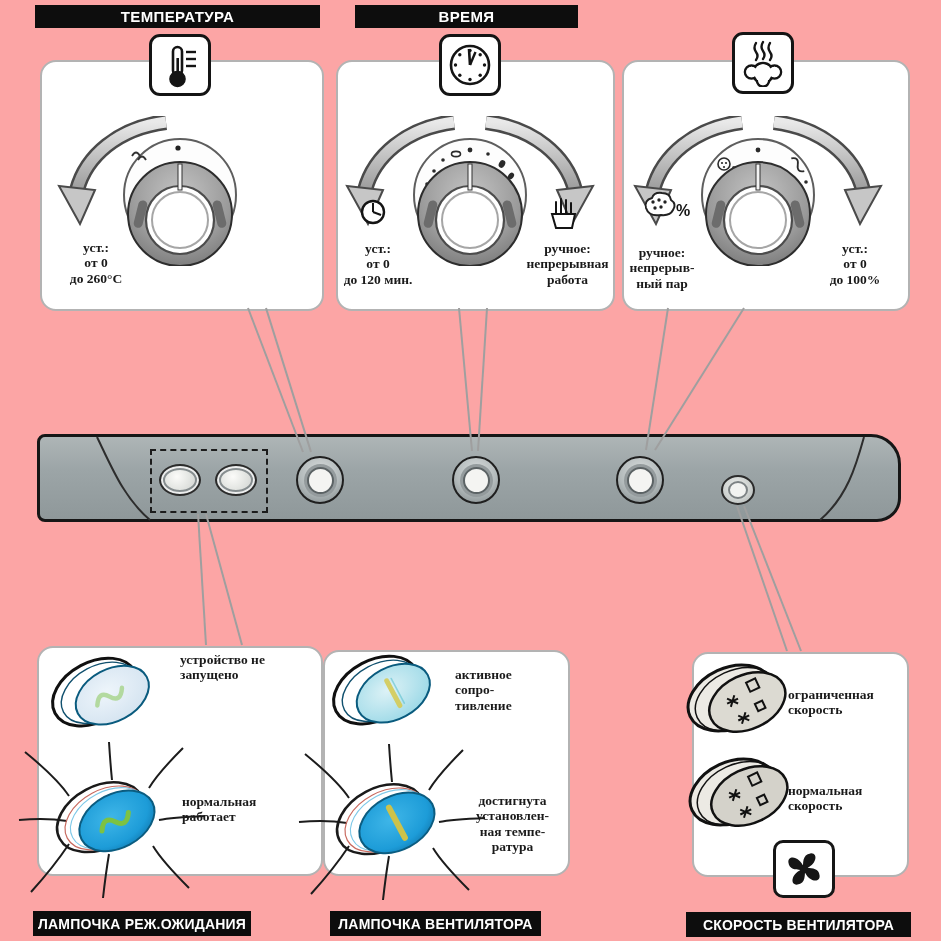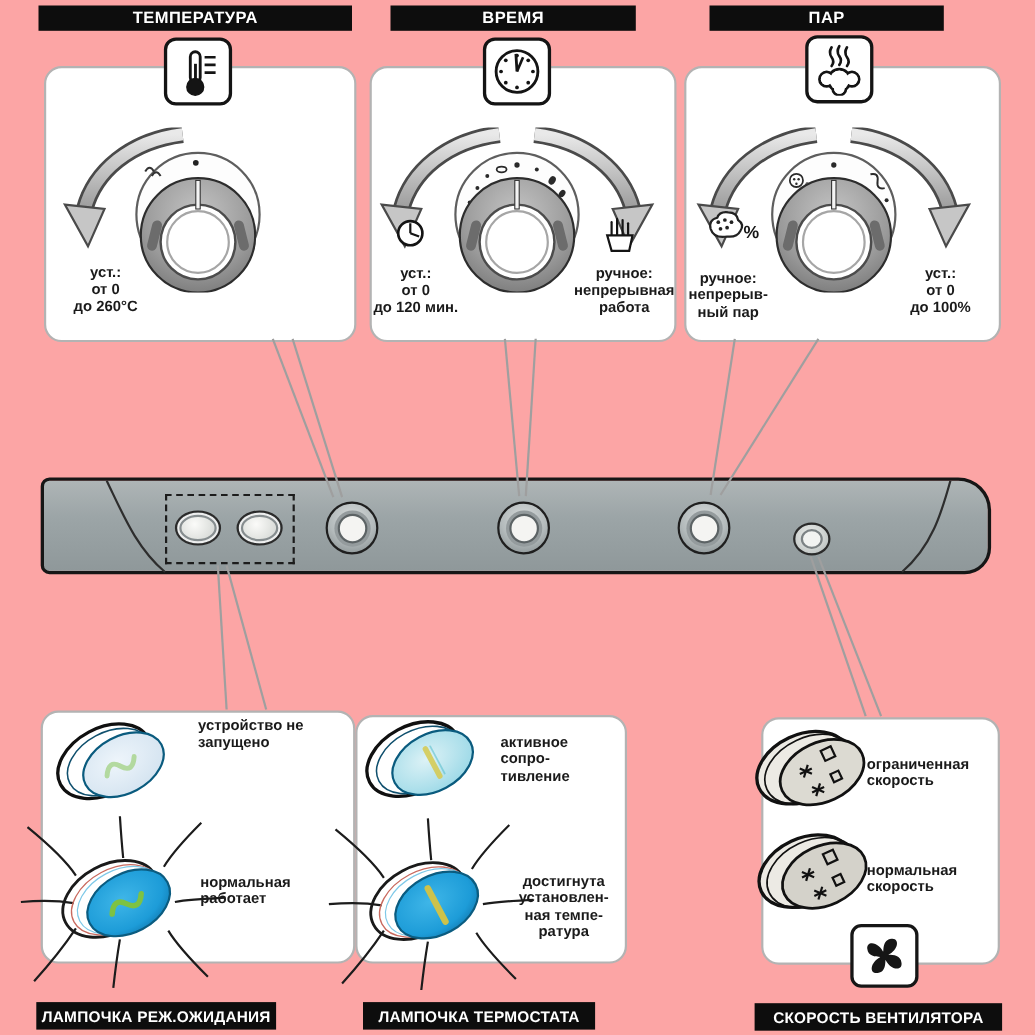--- a/index.html
+++ b/index.html
@@ -5,21 +5,21 @@
   html,body{margin:0;padding:0;background:#fff;}
   #stage{position:relative;width:941px;height:941px;background:#fca5a5;overflow:hidden;
          font-family:"Liberation Sans","DejaVu Sans",sans-serif;color:#1a1a1a;}
   .hdr{position:absolute;height:23px;background:var(--c-header_bg,#0d0d0d);color:#fff;
        font-weight:bold;font-size:15px;letter-spacing:.4px;display:flex;align-items:center;justify-content:center;}
   .bar{position:absolute;height:25px;background:var(--c-header_bg,#0d0d0d);color:#fff;
        font-weight:bold;font-size:14px;letter-spacing:.2px;display:flex;align-items:center;justify-content:center;}
   .box{position:absolute;border:2px solid #b3b3b3;border-radius:16px;background:#fff;}
   .icon-sq{position:absolute;width:62px;height:62px;box-sizing:border-box;background:#fff;border:3px solid #141414;
            border-radius:11px;display:flex;align-items:center;justify-content:center;z-index:4;}
-  .lbl{position:absolute;font-weight:bold;font-size:13.5px;line-height:1.14;white-space:pre-line;z-index:3;}
+  .lbl{position:absolute;font-weight:bold;font-size:13.5px;line-height:1.14;white-space:pre-line;z-index:3;font-family:Liberation Serif, serif;}
   .ctr{text-align:center;}
   .panel{position:absolute;left:37px;top:434px;width:864px;height:88px;box-sizing:border-box;
          background:linear-gradient(180deg,#aeb5b6 0%,#9ca5a7 40%,#8f989a 100%);
          border:3px solid #161616;border-radius:8px 30px 24px 8px;z-index:1;}
   .dashed{position:absolute;left:110px;top:12px;width:118px;height:64px;border:2px dashed #1c1c1c;box-sizing:border-box;}
   .plamp{position:absolute;width:42px;height:32px;border-radius:50%;
          background:radial-gradient(circle at 42% 38%,#fbfbf9 0%,#e3e5e2 45%,#c6c9c7 100%);
          border:2px solid #2b2b2b;box-sizing:border-box;
          box-shadow:inset 0 0 0 2px rgba(255,255,255,.85), inset 0 0 0 4px #868d8f;}
   .pknob{position:absolute;width:48px;height:48px;border-radius:50%;box-sizing:border-box;
@@ -42,21 +42,20 @@
   .fanicon{position:absolute;left:773px;top:840px;width:62px;height:58px;box-sizing:border-box;background:#fff;
            border:3px solid #161616;border-radius:10px;display:flex;align-items:center;justify-content:center;z-index:4;}
 </style>
 </head>
 <body>
 
 <div id="stage">
 
   <div class="hdr" style="left:35px;top:5px;width:285px;">ТЕМПЕРАТУРА</div>
   <div class="hdr" style="left:355px;top:5px;width:223px;">ВРЕМЯ</div>
-  <div class="hdr" style="left:645px;top:5px;width:213px;">ПАР</div>
 
   <div class="box" style="left:40px;top:60px;width:280px;height:247px;"></div>
   <div class="box" style="left:336px;top:60px;width:275px;height:247px;"></div>
   <div class="box" style="left:622px;top:60px;width:284px;height:247px;"></div>
 
   <div class="icon-sq" style="left:149px;top:34px;">
     <svg width="46" height="46" viewBox="0 0 46 46">
       <line x1="29" y1="10" x2="39" y2="10" stroke="#141414" stroke-width="2.4"></line>
       <line x1="29" y1="17" x2="39" y2="17" stroke="#141414" stroke-width="2.4"></line>
       <line x1="29" y1="24" x2="39" y2="24" stroke="#141414" stroke-width="2.4"></line>
@@ -388,21 +387,21 @@
   <div class="lbl" style="left:455px;top:793px;width:115px;text-align:center;">достигнута
 установлен-
 ная темпе-
 ратура</div>
   <div class="lbl" style="left:788px;top:687px;width:115px;">ограниченная
 скорость</div>
   <div class="lbl" style="left:788px;top:783px;width:115px;">нормальная
 скорость</div>
 
   <div class="bar" style="left:33px;top:911px;width:218px;">ЛАМПОЧКА РЕЖ.ОЖИДАНИЯ</div>
-  <div class="bar" style="left:330px;top:911px;width:211px;">ЛАМПОЧКА ТЕРМОСТАТА</div>
+  <div class="bar" style="left:330px;top:911px;width:211px;">ЛАМПОЧКА ВЕНТИЛЯТОРА</div>
   <div class="bar" style="left:686px;top:912px;width:225px;">СКОРОСТЬ ВЕНТИЛЯТОРА</div>
 
   <svg class="overlay" width="941" height="941" viewBox="0 0 941 941">
     <g stroke="#9f9f9f" stroke-width="2" fill="none">
       <path d="M248,308 L303,452"></path>
         <path d="M266,308 L311,452"></path>
       <path d="M459,308 L472,451"></path>
         <path d="M487,308 L478,451"></path>
       <path d="M668,308 L646,450"></path>
         <path d="M744,308 L655,450"></path>

